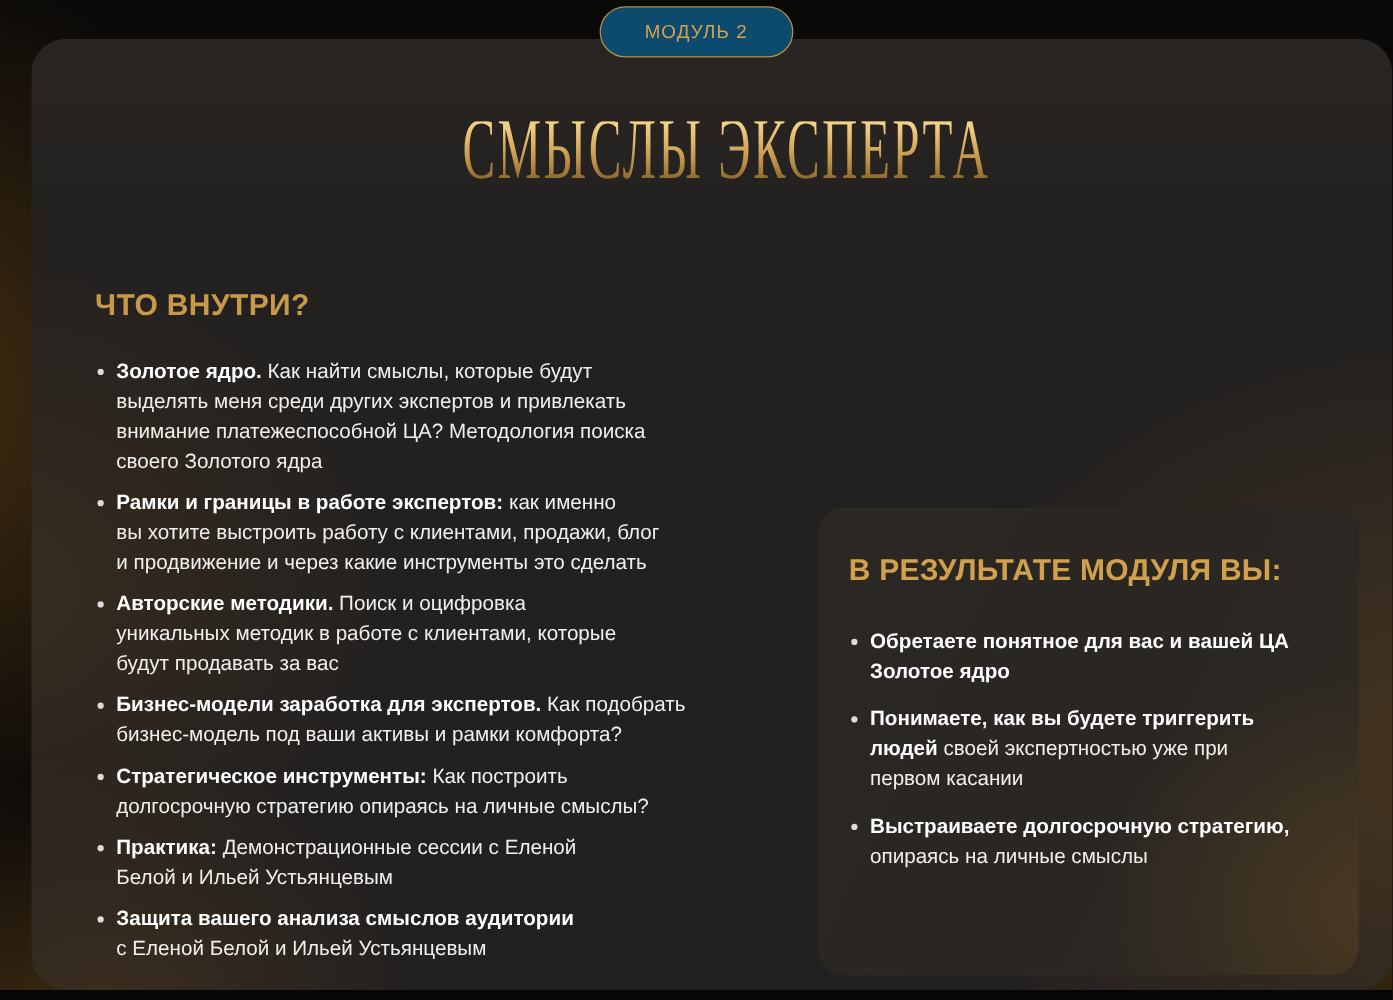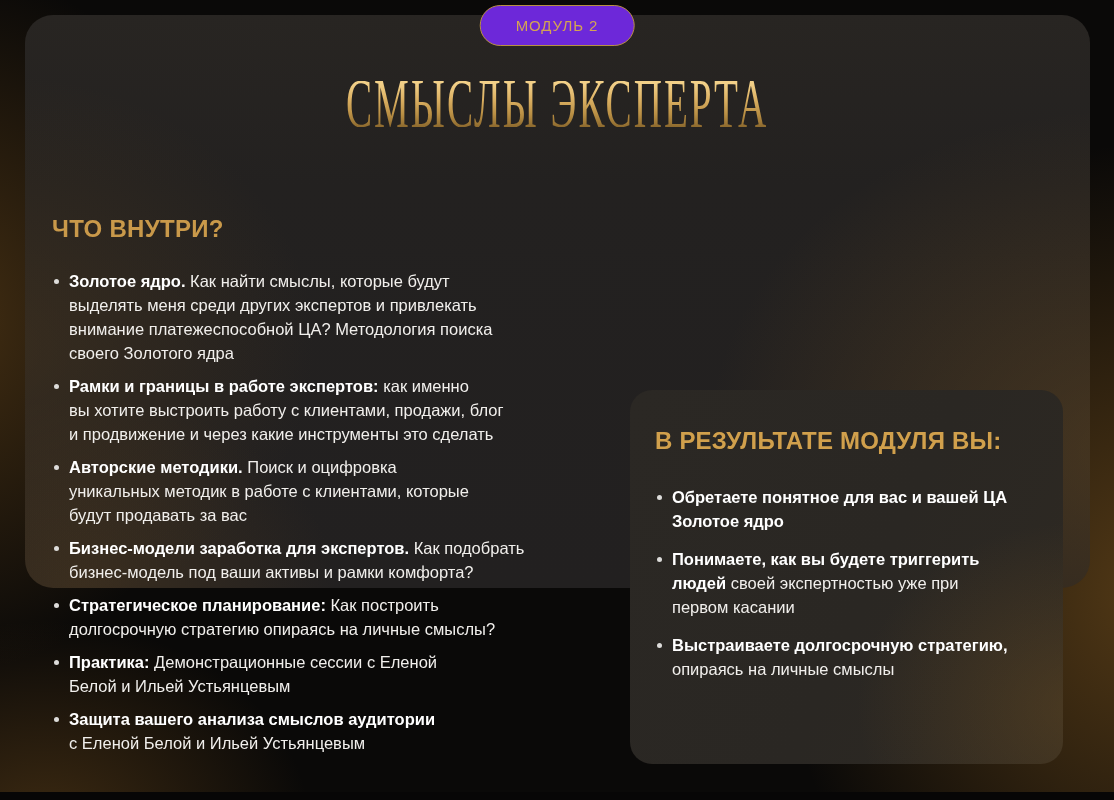--- a/index.html
+++ b/index.html
@@ -7,31 +7,32 @@
     width:1114px;height:800px;position:relative;overflow:hidden;
     font-family:"Liberation Sans",sans-serif;
     background:
       radial-gradient(420px 540px at -4% 40%, rgba(122,82,28,.50), transparent 65%),
       radial-gradient(430px 340px at 4% 104%, rgba(125,84,30,.45), transparent 62%),
       radial-gradient(560px 680px at 103% 74%, rgba(140,95,33,.55), transparent 66%),
       #0a0908;
   }
   .badge{
     position:absolute;top:5px;left:50%;transform:translateX(-50%);z-index:3;
-    background:#6d28d9;border:1px solid #b89043;border-radius:22px;
+    background:#0c4a6e;border:1px solid #b89043;border-radius:22px;
     padding:11px 35px;display:flex;align-items:center;justify-content:center;
   }
   .badge span{color:#d4a452;font-size:15px;letter-spacing:.9px;font-weight:400;}
   .card{
-    position:absolute;left:25px;top:15px;width:1065px;height:573px;border-radius:28px;
+    position:absolute;left:25px;top:31px;width:1065px;height:761px;border-radius:28px;
     background:
       radial-gradient(520px 440px at -3% 58%, rgba(98,68,27,.34), transparent 62%),
       radial-gradient(430px 330px at 5% 101%, rgba(108,74,28,.32), transparent 60%),
       radial-gradient(660px 540px at 103% 76%, rgba(122,84,31,.40), transparent 63%),
       linear-gradient(180deg,#282522 0px,#232120 170px,#222020 100%);
+    padding-left: 24px;
   }
   .title-wrap{height:46px;margin-top:66px;display:flex;justify-content:center;align-items:center;}
   .title{
     font-family:"Liberation Serif",serif;font-weight:400;
     font-size:70px;line-height:46px;letter-spacing:.05em;white-space:nowrap;
     transform:scaleX(.56);
     background:linear-gradient(180deg,#f2d088 6%,#ddb264 38%,#b98f44 72%,#8d6a2e 100%);
     -webkit-background-clip:text;background-clip:text;color:transparent;
   }
   .content{display:flex;margin-top:47px;align-items:flex-end;}
@@ -85,21 +86,21 @@
 внимание платежеспособной ЦА? Методология поиска
 своего Золотого ядра</li>
           <li><span class="b">Рамки и границы в работе экспертов:</span> как именно
 вы хотите выстроить работу с клиентами, продажи, блог
 и продвижение и через какие инструменты это сделать</li>
           <li><span class="b">Авторские методики.</span> Поиск и оцифровка
 уникальных методик в работе с клиентами, которые
 будут продавать за вас</li>
           <li><span class="b">Бизнес-модели заработка для экспертов.</span> Как подобрать
 бизнес-модель под ваши активы и рамки комфорта?</li>
-          <li><span class="b">Стратегическое планирование:</span> Как построить
+          <li><span class="b">Стратегическое инструменты:</span> Как построить
 долгосрочную стратегию опираясь на личные смыслы?</li>
           <li><span class="b">Практика:</span> Демонстрационные сессии с Еленой
 Белой и Ильей Устьянцевым</li>
           <li><span class="b">Защита вашего анализа смыслов аудитории</span> 
 с Еленой Белой и Ильей Устьянцевым</li>
         </ul>
     </section>
 
     <aside class="results-card">
       <h2>В РЕЗУЛЬТАТЕ МОДУЛЯ ВЫ:</h2>

